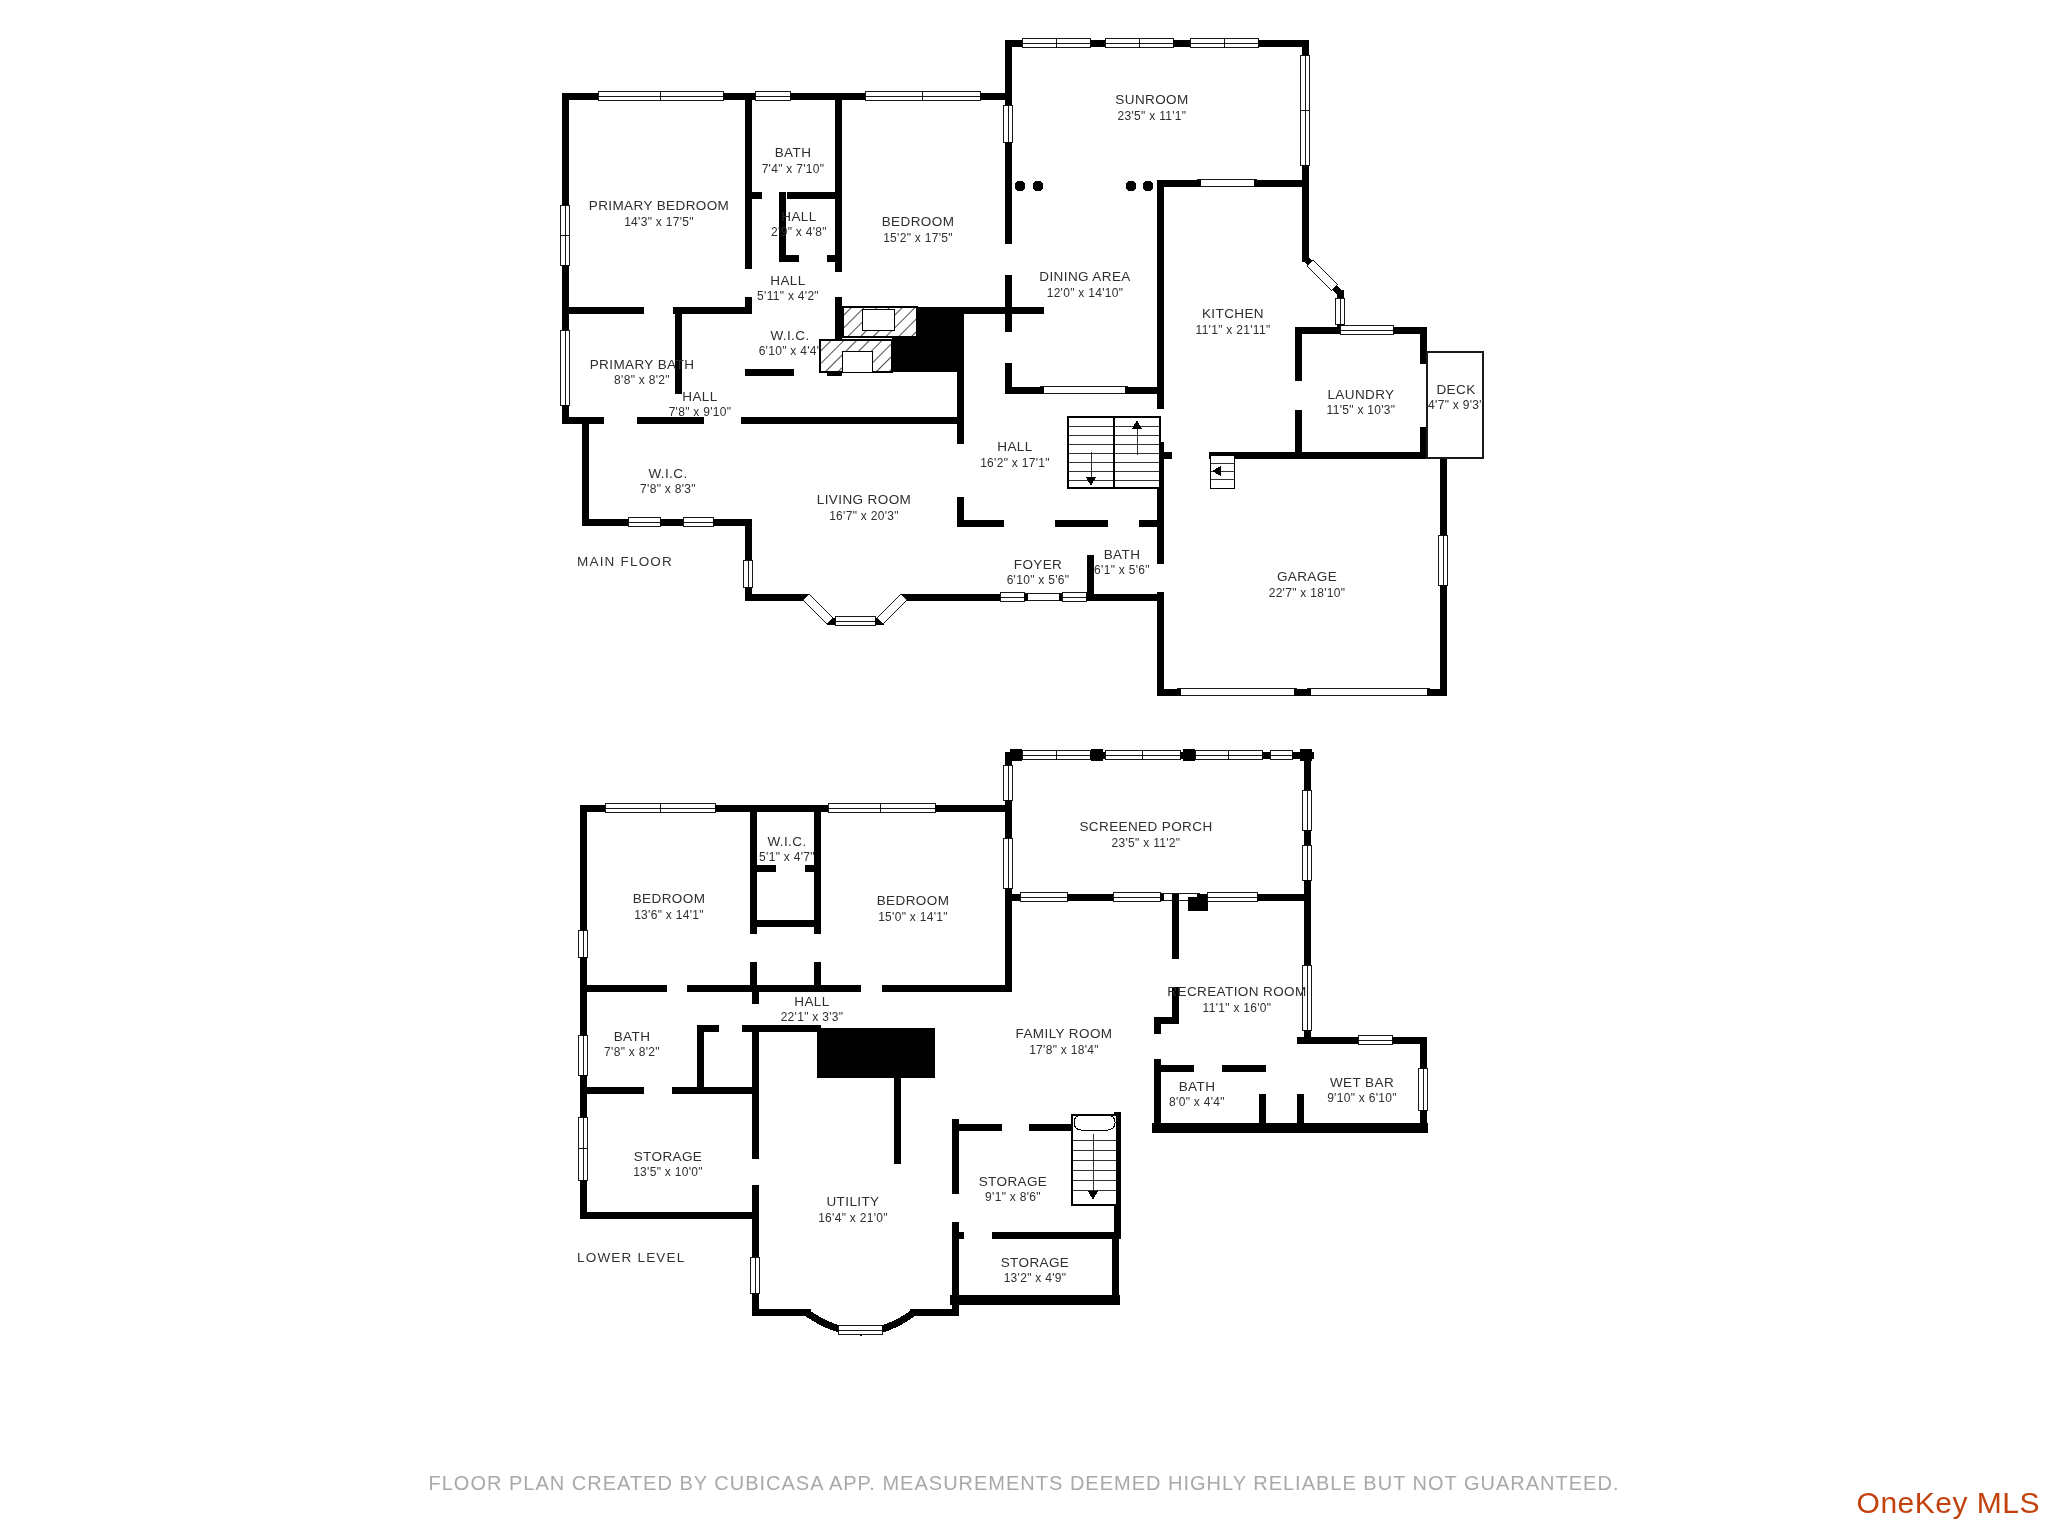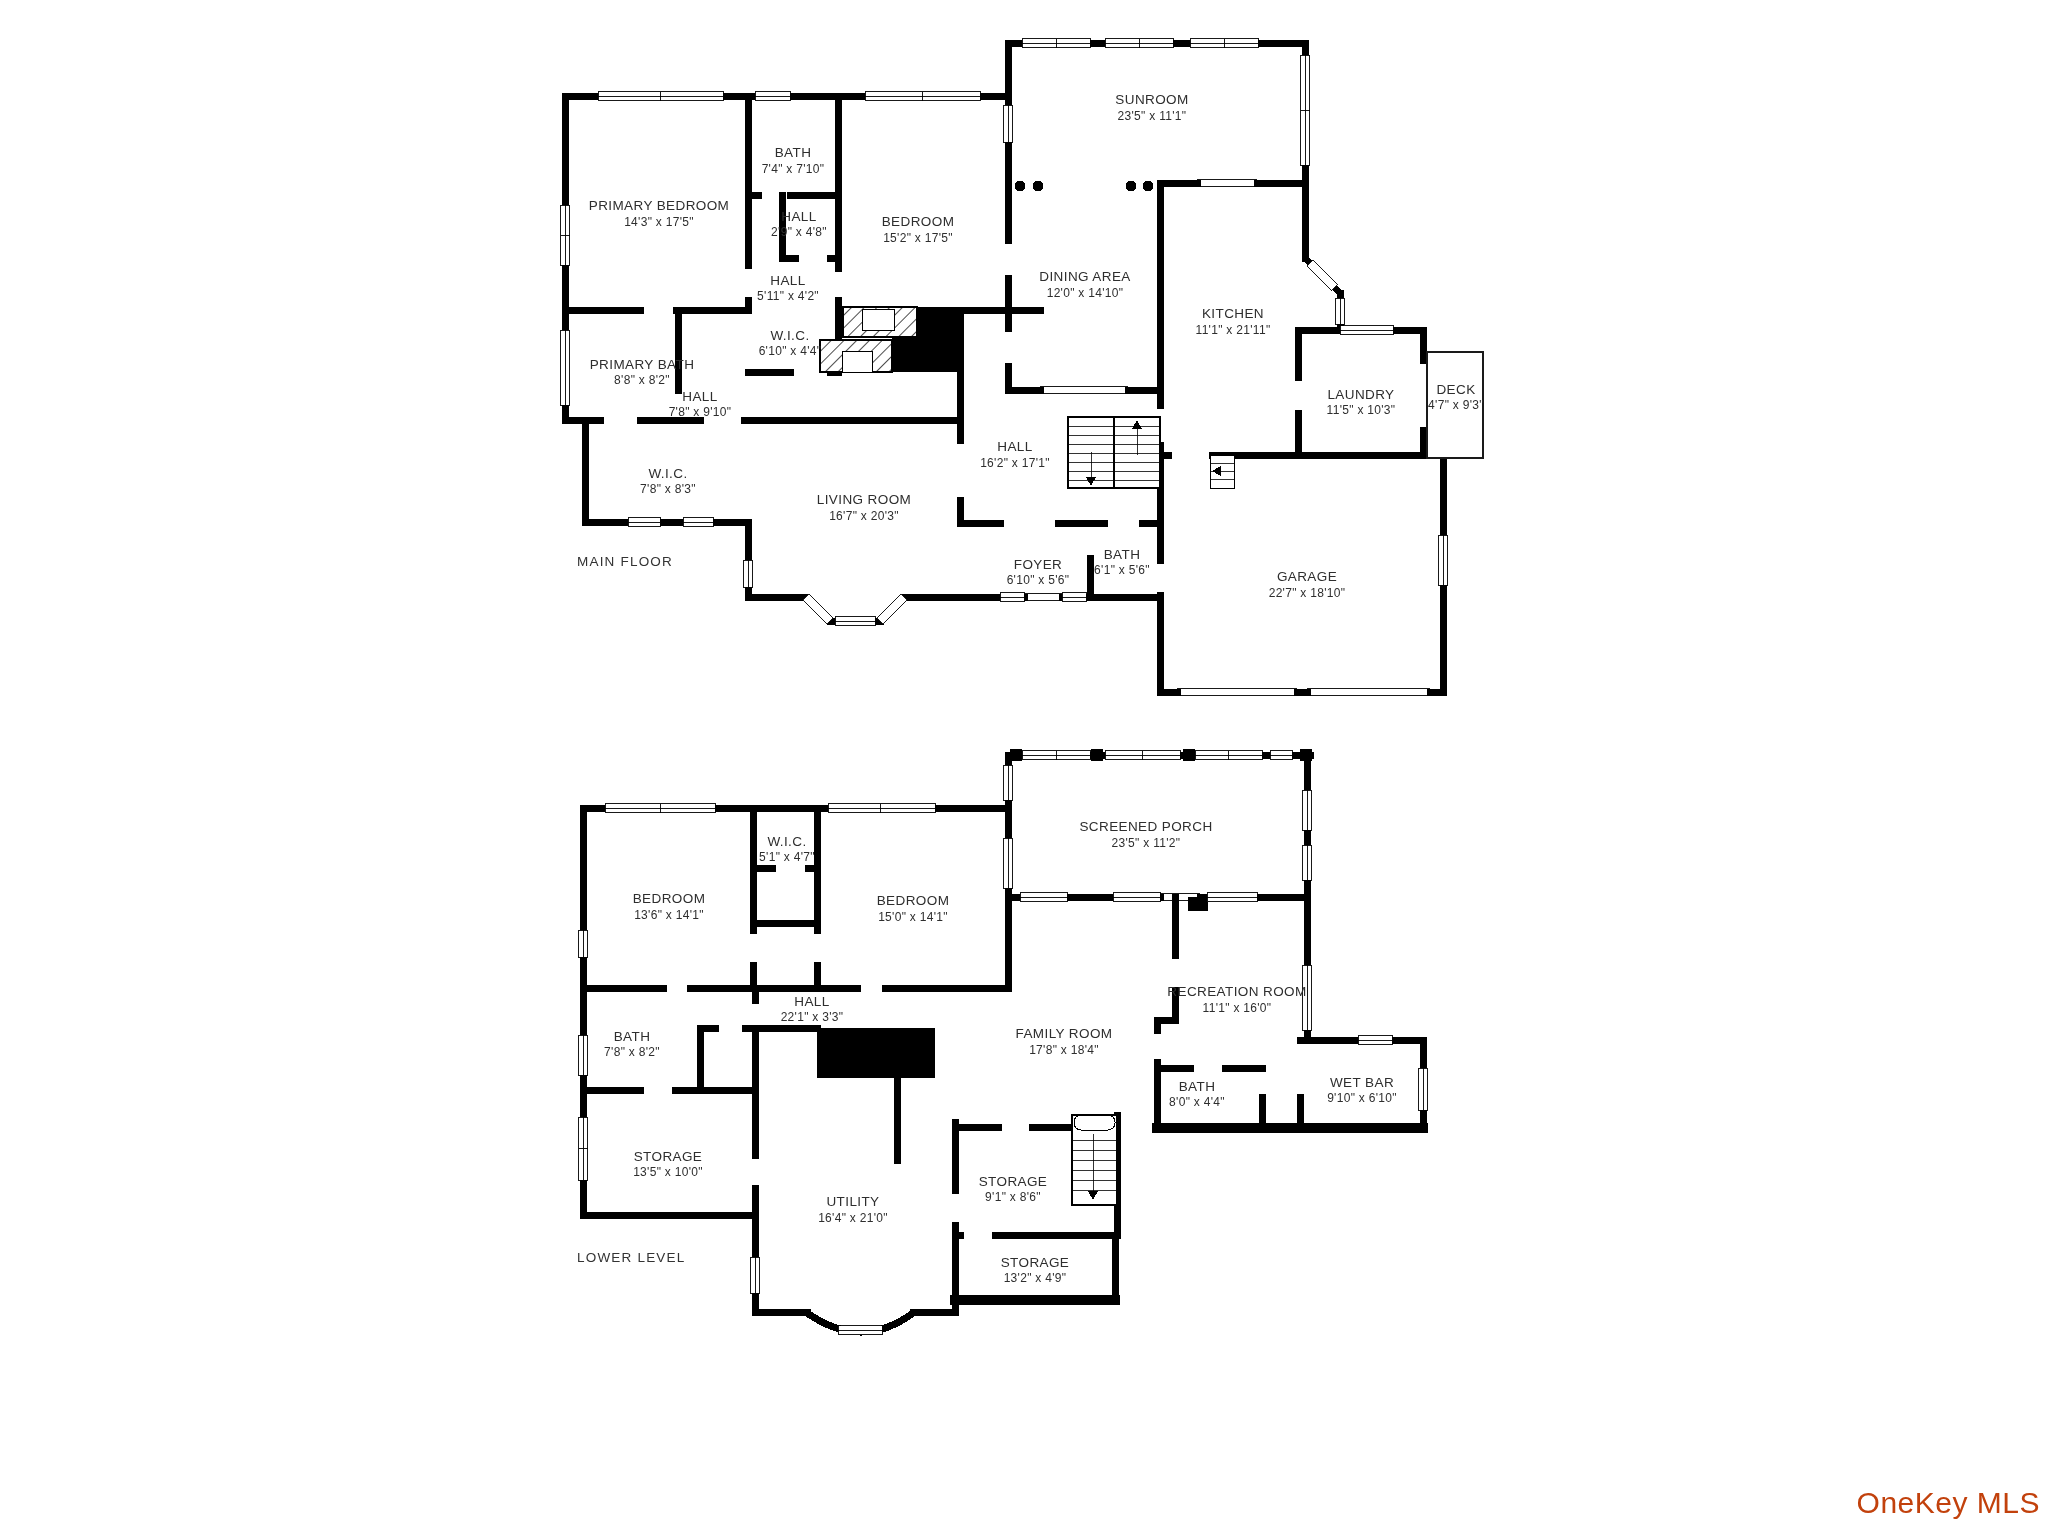--- a/index.html
+++ b/index.html
@@ -370,14 +370,15 @@
       <text class="rd" x="668" y="1176">13'5" x 10'0"</text>
       <text class="rn" x="853" y="1206">UTILITY</text>
       <text class="rd" x="853" y="1222">16'4" x 21'0"</text>
       <text class="rn" x="1013" y="1186">STORAGE</text>
       <text class="rd" x="1013" y="1201">9'1" x 8'6"</text>
       <text class="rn" x="1035" y="1267">STORAGE</text>
       <text class="rd" x="1035" y="1282">13'2" x 4'9"</text>
     </g>
   </svg>
 
+  <div class="footer">FLOOR PLAN CREATED BY CUBICASA APP. MEASUREMENTS DEEMED HIGHLY RELIABLE BUT NOT GUARANTEED.</div>
   <div class="watermark">OneKey MLS</div>
 </div>
 
 </body></html>

